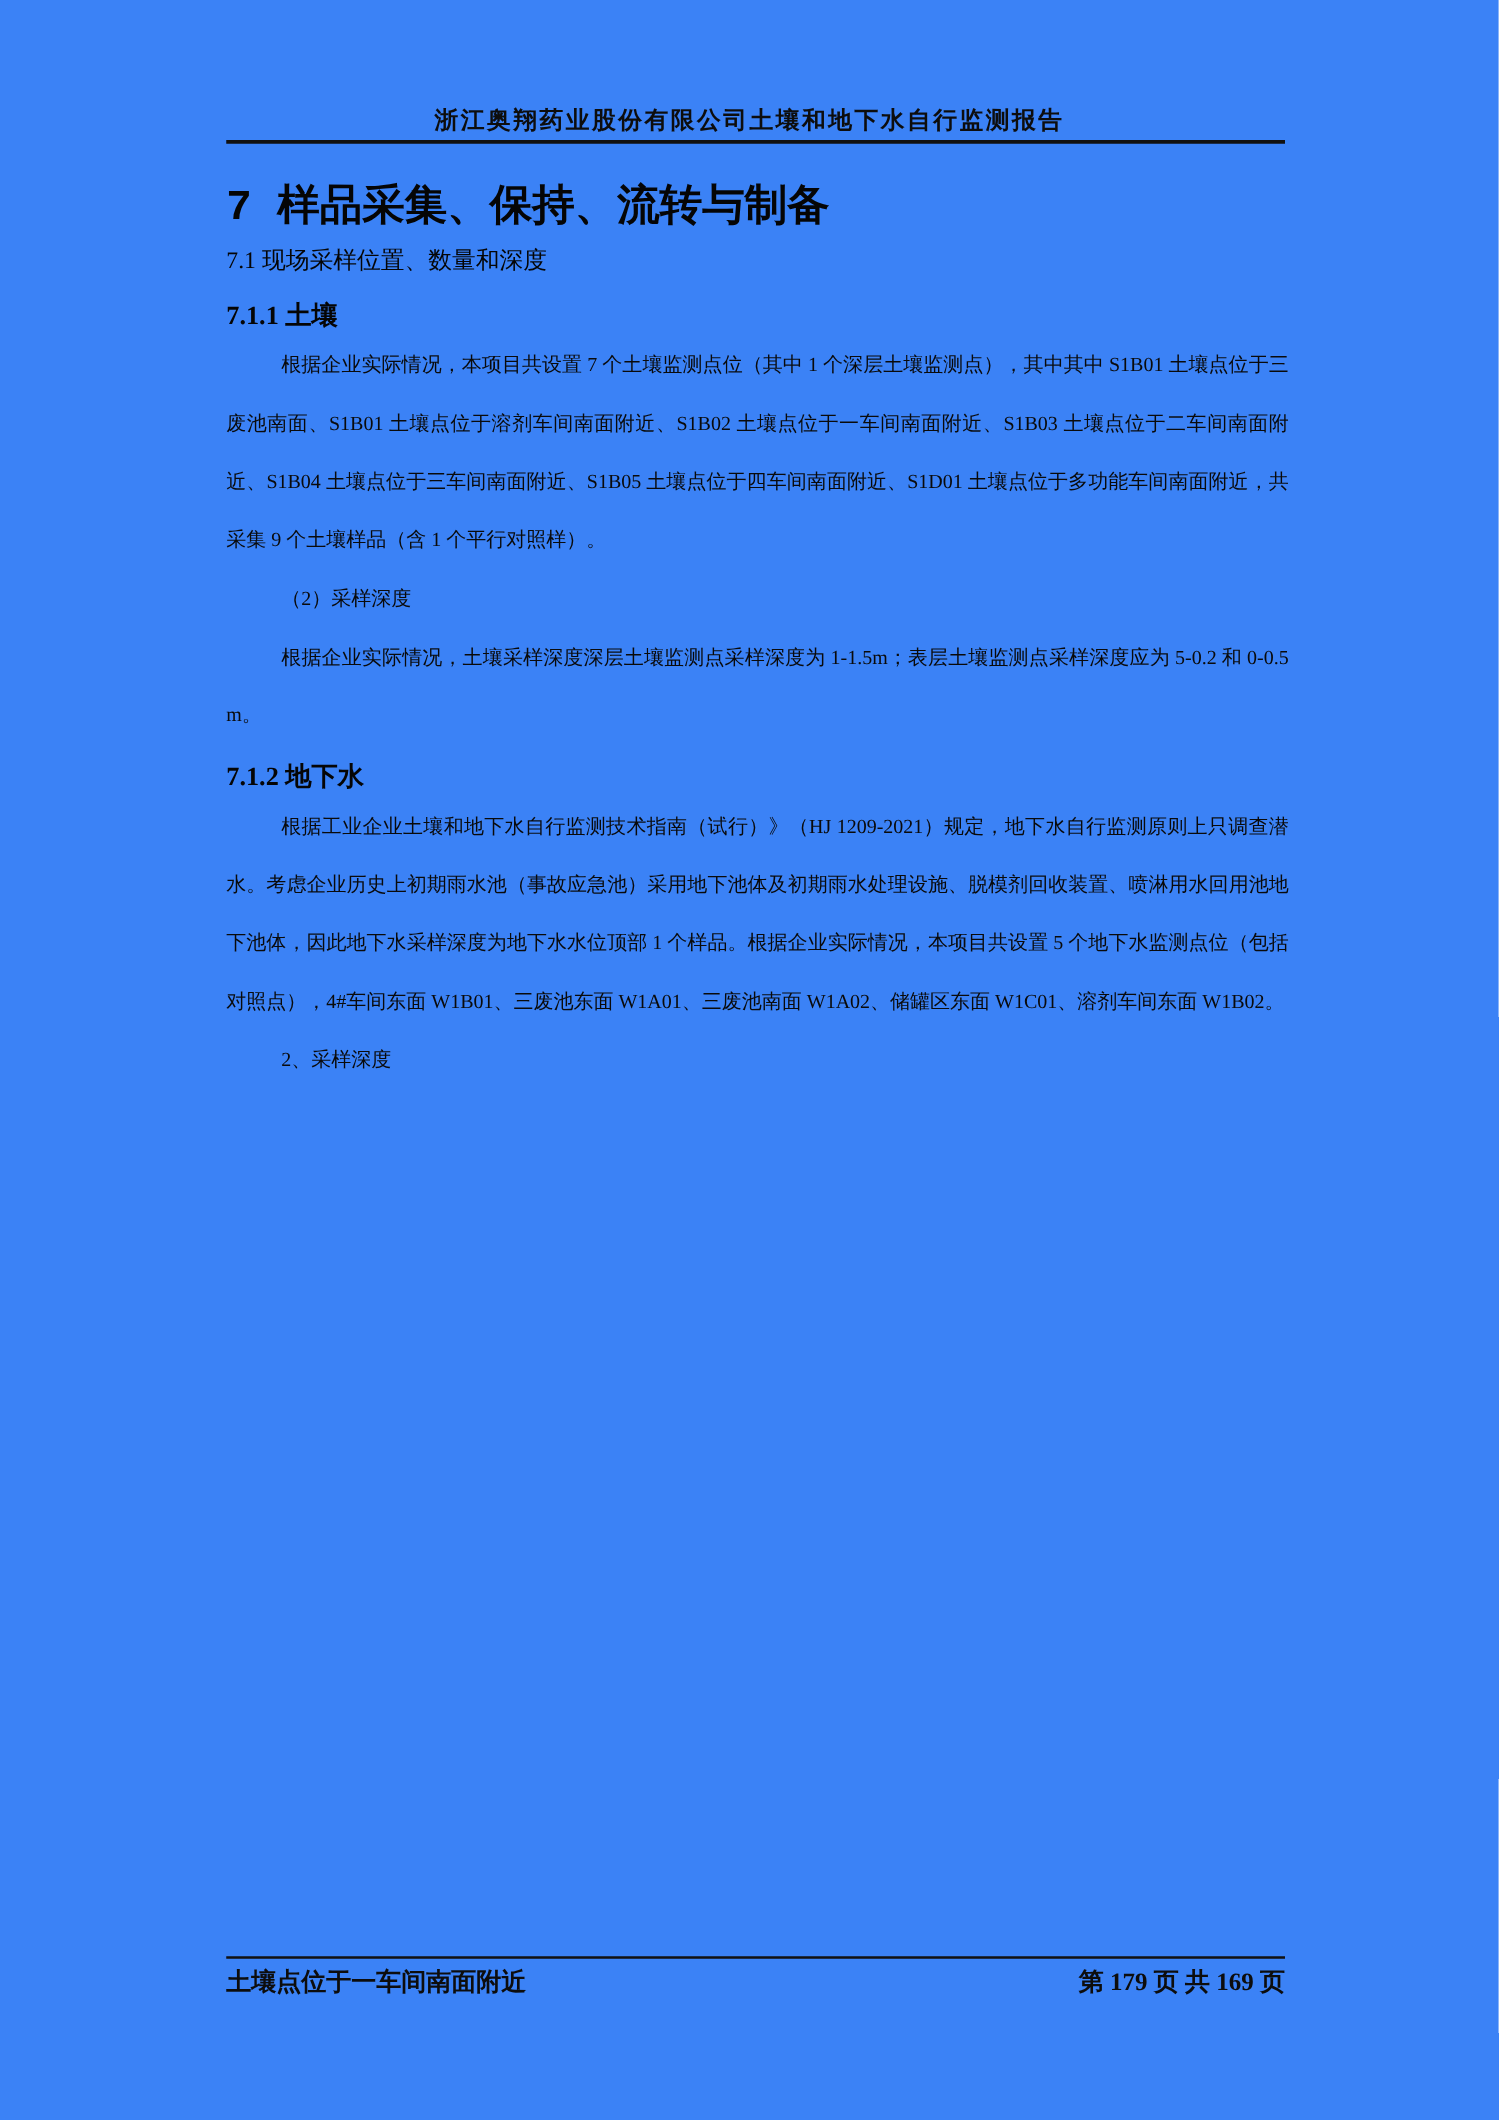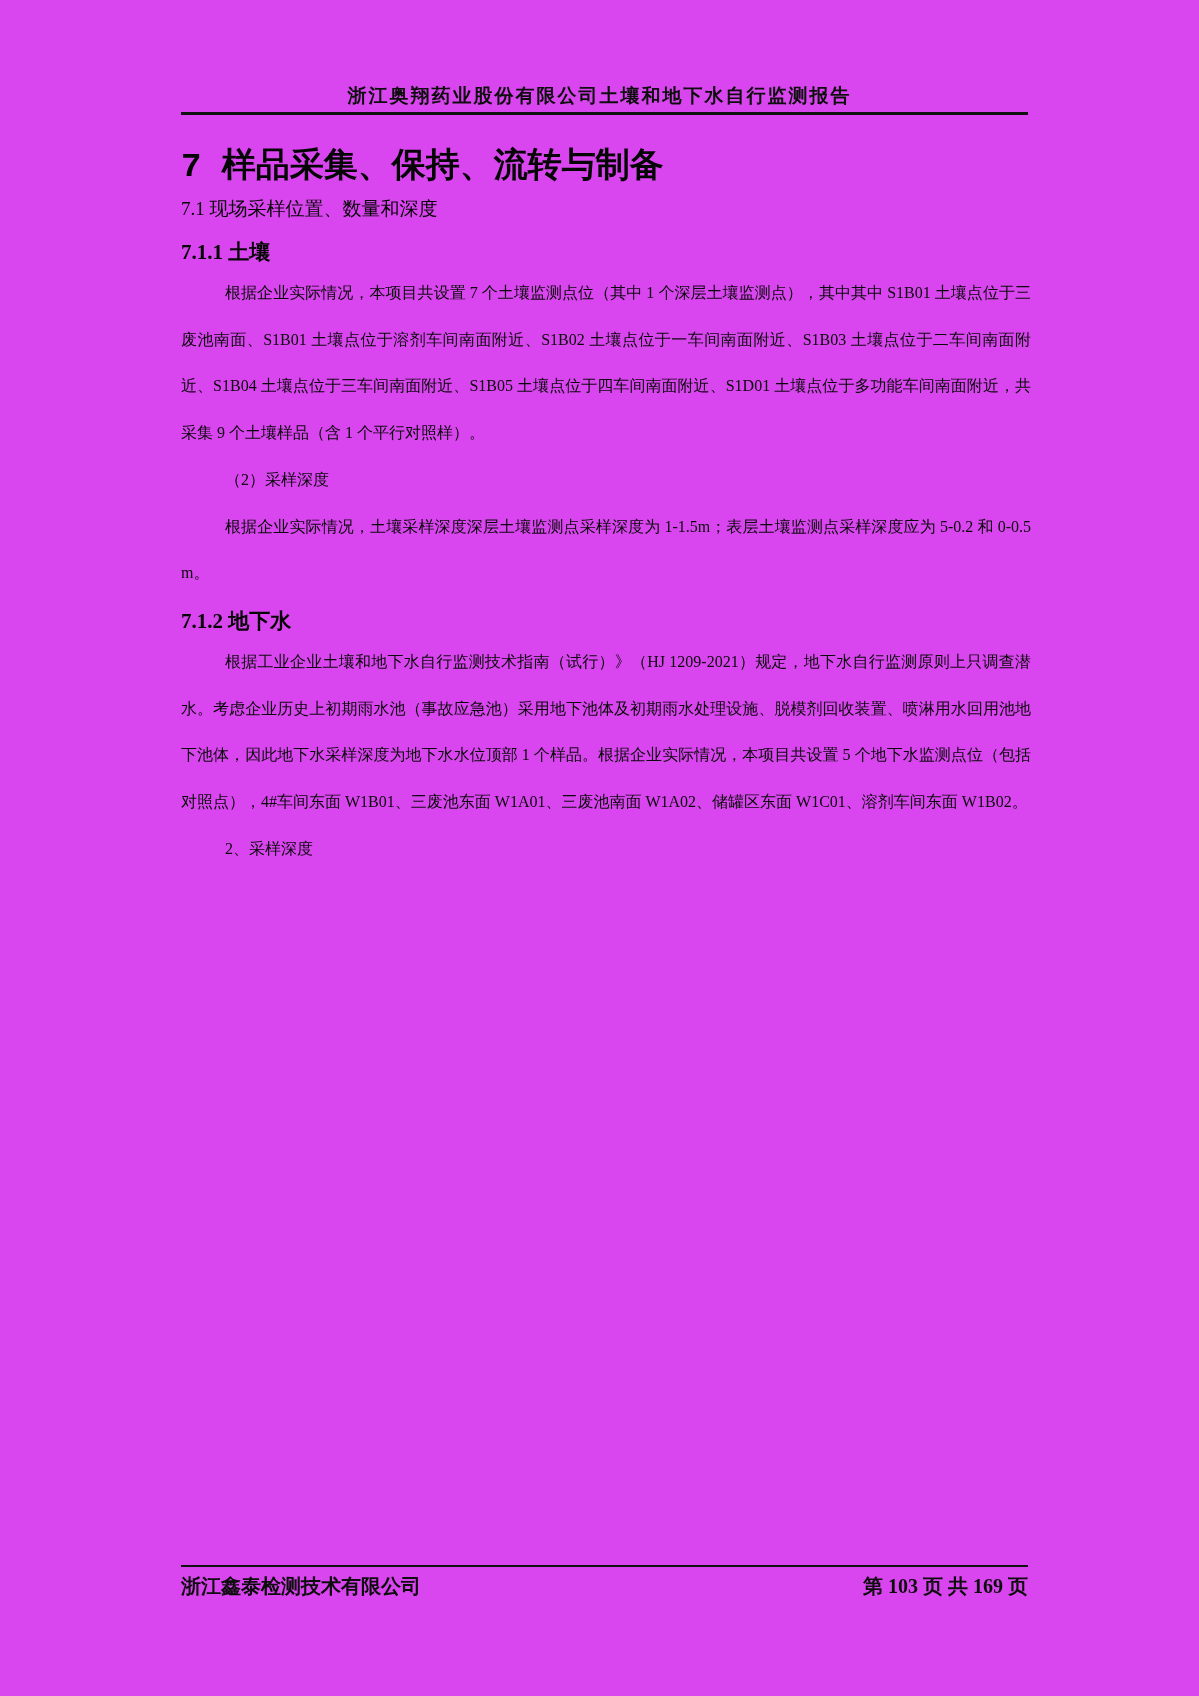--- a/index.html
+++ b/index.html
@@ -4,21 +4,21 @@
 <style>
   * { box-sizing: border-box; }
   html, body {
     margin: 0; padding: 0;
     background: #ffffff;
   }
   .page {
     position: relative;
     width: 1199px;
     height: 1696px;
-    background: #d946ef;
+    background: #3b82f6;
     color: #000000;
     font-family: "Liberation Serif", "DejaVu Serif", serif;
     overflow: hidden;
   }
   .header-title {
     position: absolute;
     top: 83px;
     left: 0;
     width: 100%;
     text-align: center;
@@ -123,17 +123,17 @@
     <p class="body indent">根据工业企业土壤和地下水自行监测技术指南（试行）》（HJ 1209-2021）规定，地下水自行监测原则上只调查潜水。考虑企业历史上初期雨水池（事故应急池）采用地下池体及初期雨水处理设施、脱模剂回收装置、喷淋用水回用池地下池体，因此地下水采样深度为地下水水位顶部 1 个样品。根据企业实际情况，本项目共设置 5 个地下水监测点位（包括对照点），4#车间东面 W1B01、三废池东面 W1A01、三废池南面 W1A02、储罐区东面 W1C01、溶剂车间东面 W1B02。</p>
 
     <p class="body indent">2、采样深度</p>
 
 
   </div>
 
   <div class="footer-rule"></div>
 
   <div class="footer-row">
-    <span>浙江鑫泰检测技术有限公司</span>
-    <span>第 103 页 共 169 页</span>
+    <span>土壤点位于一车间南面附近</span>
+    <span>第 179 页 共 169 页</span>
   </div>
 
 </div>
 
 </body></html>

